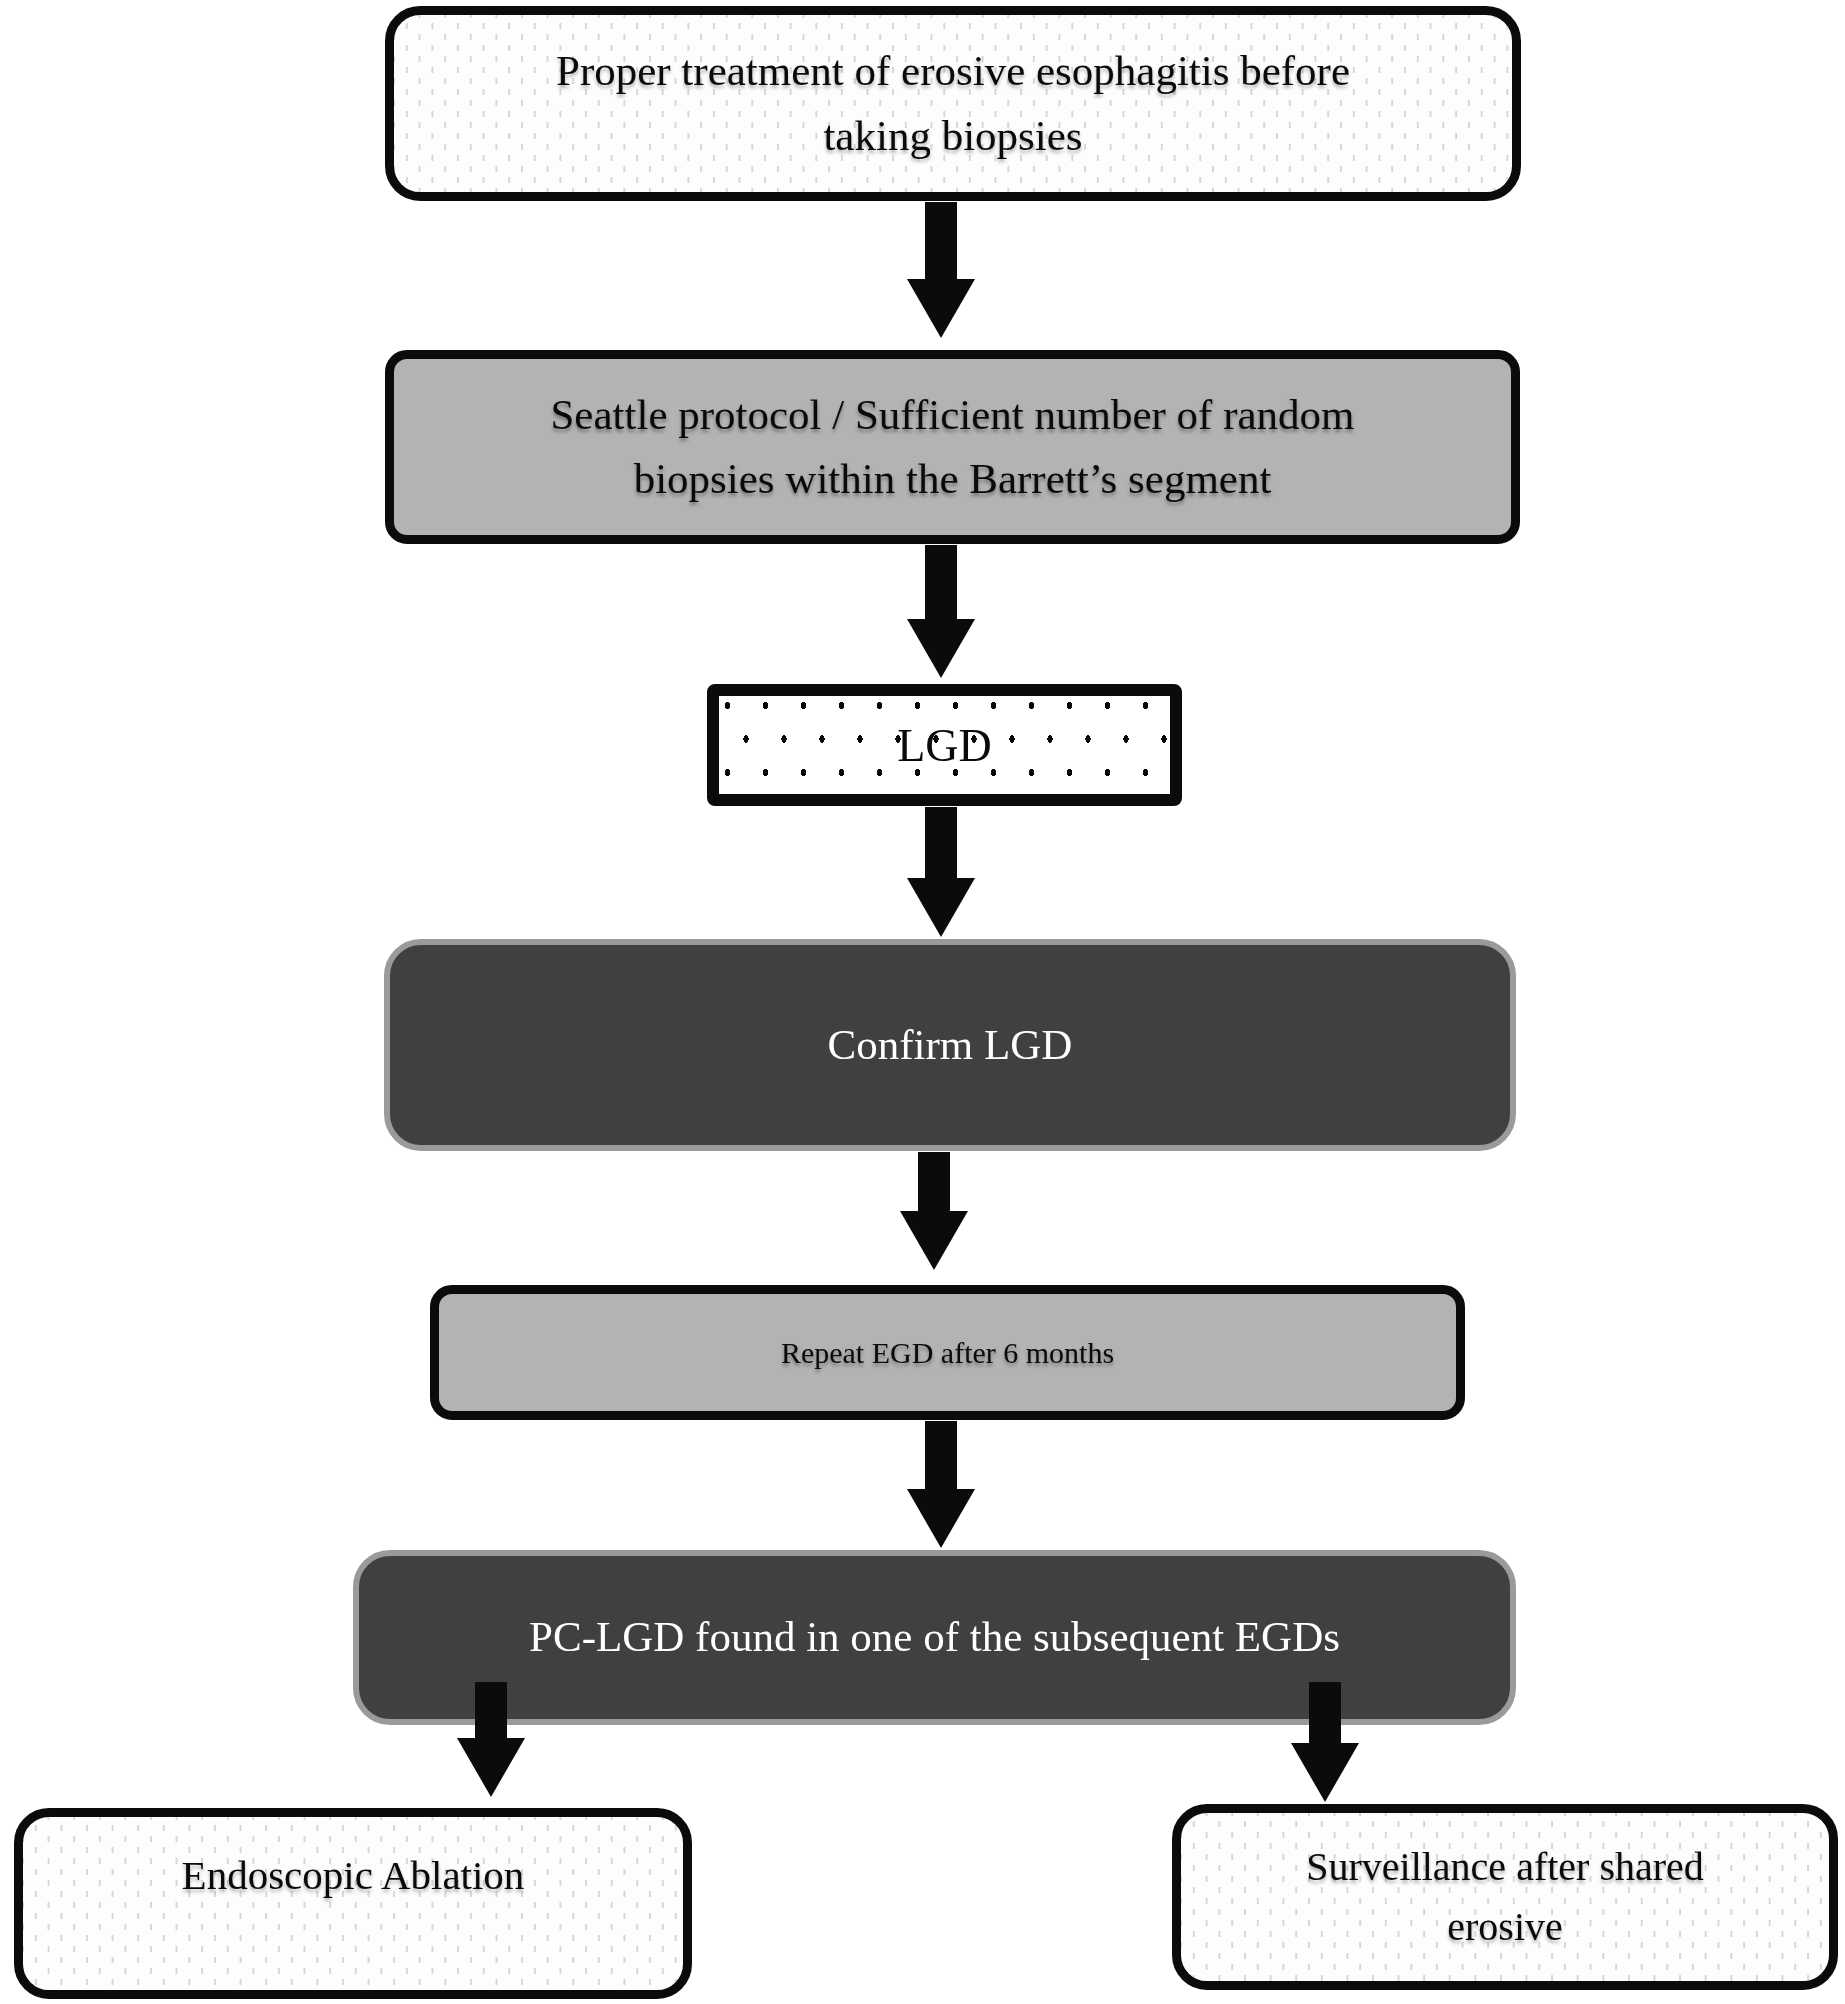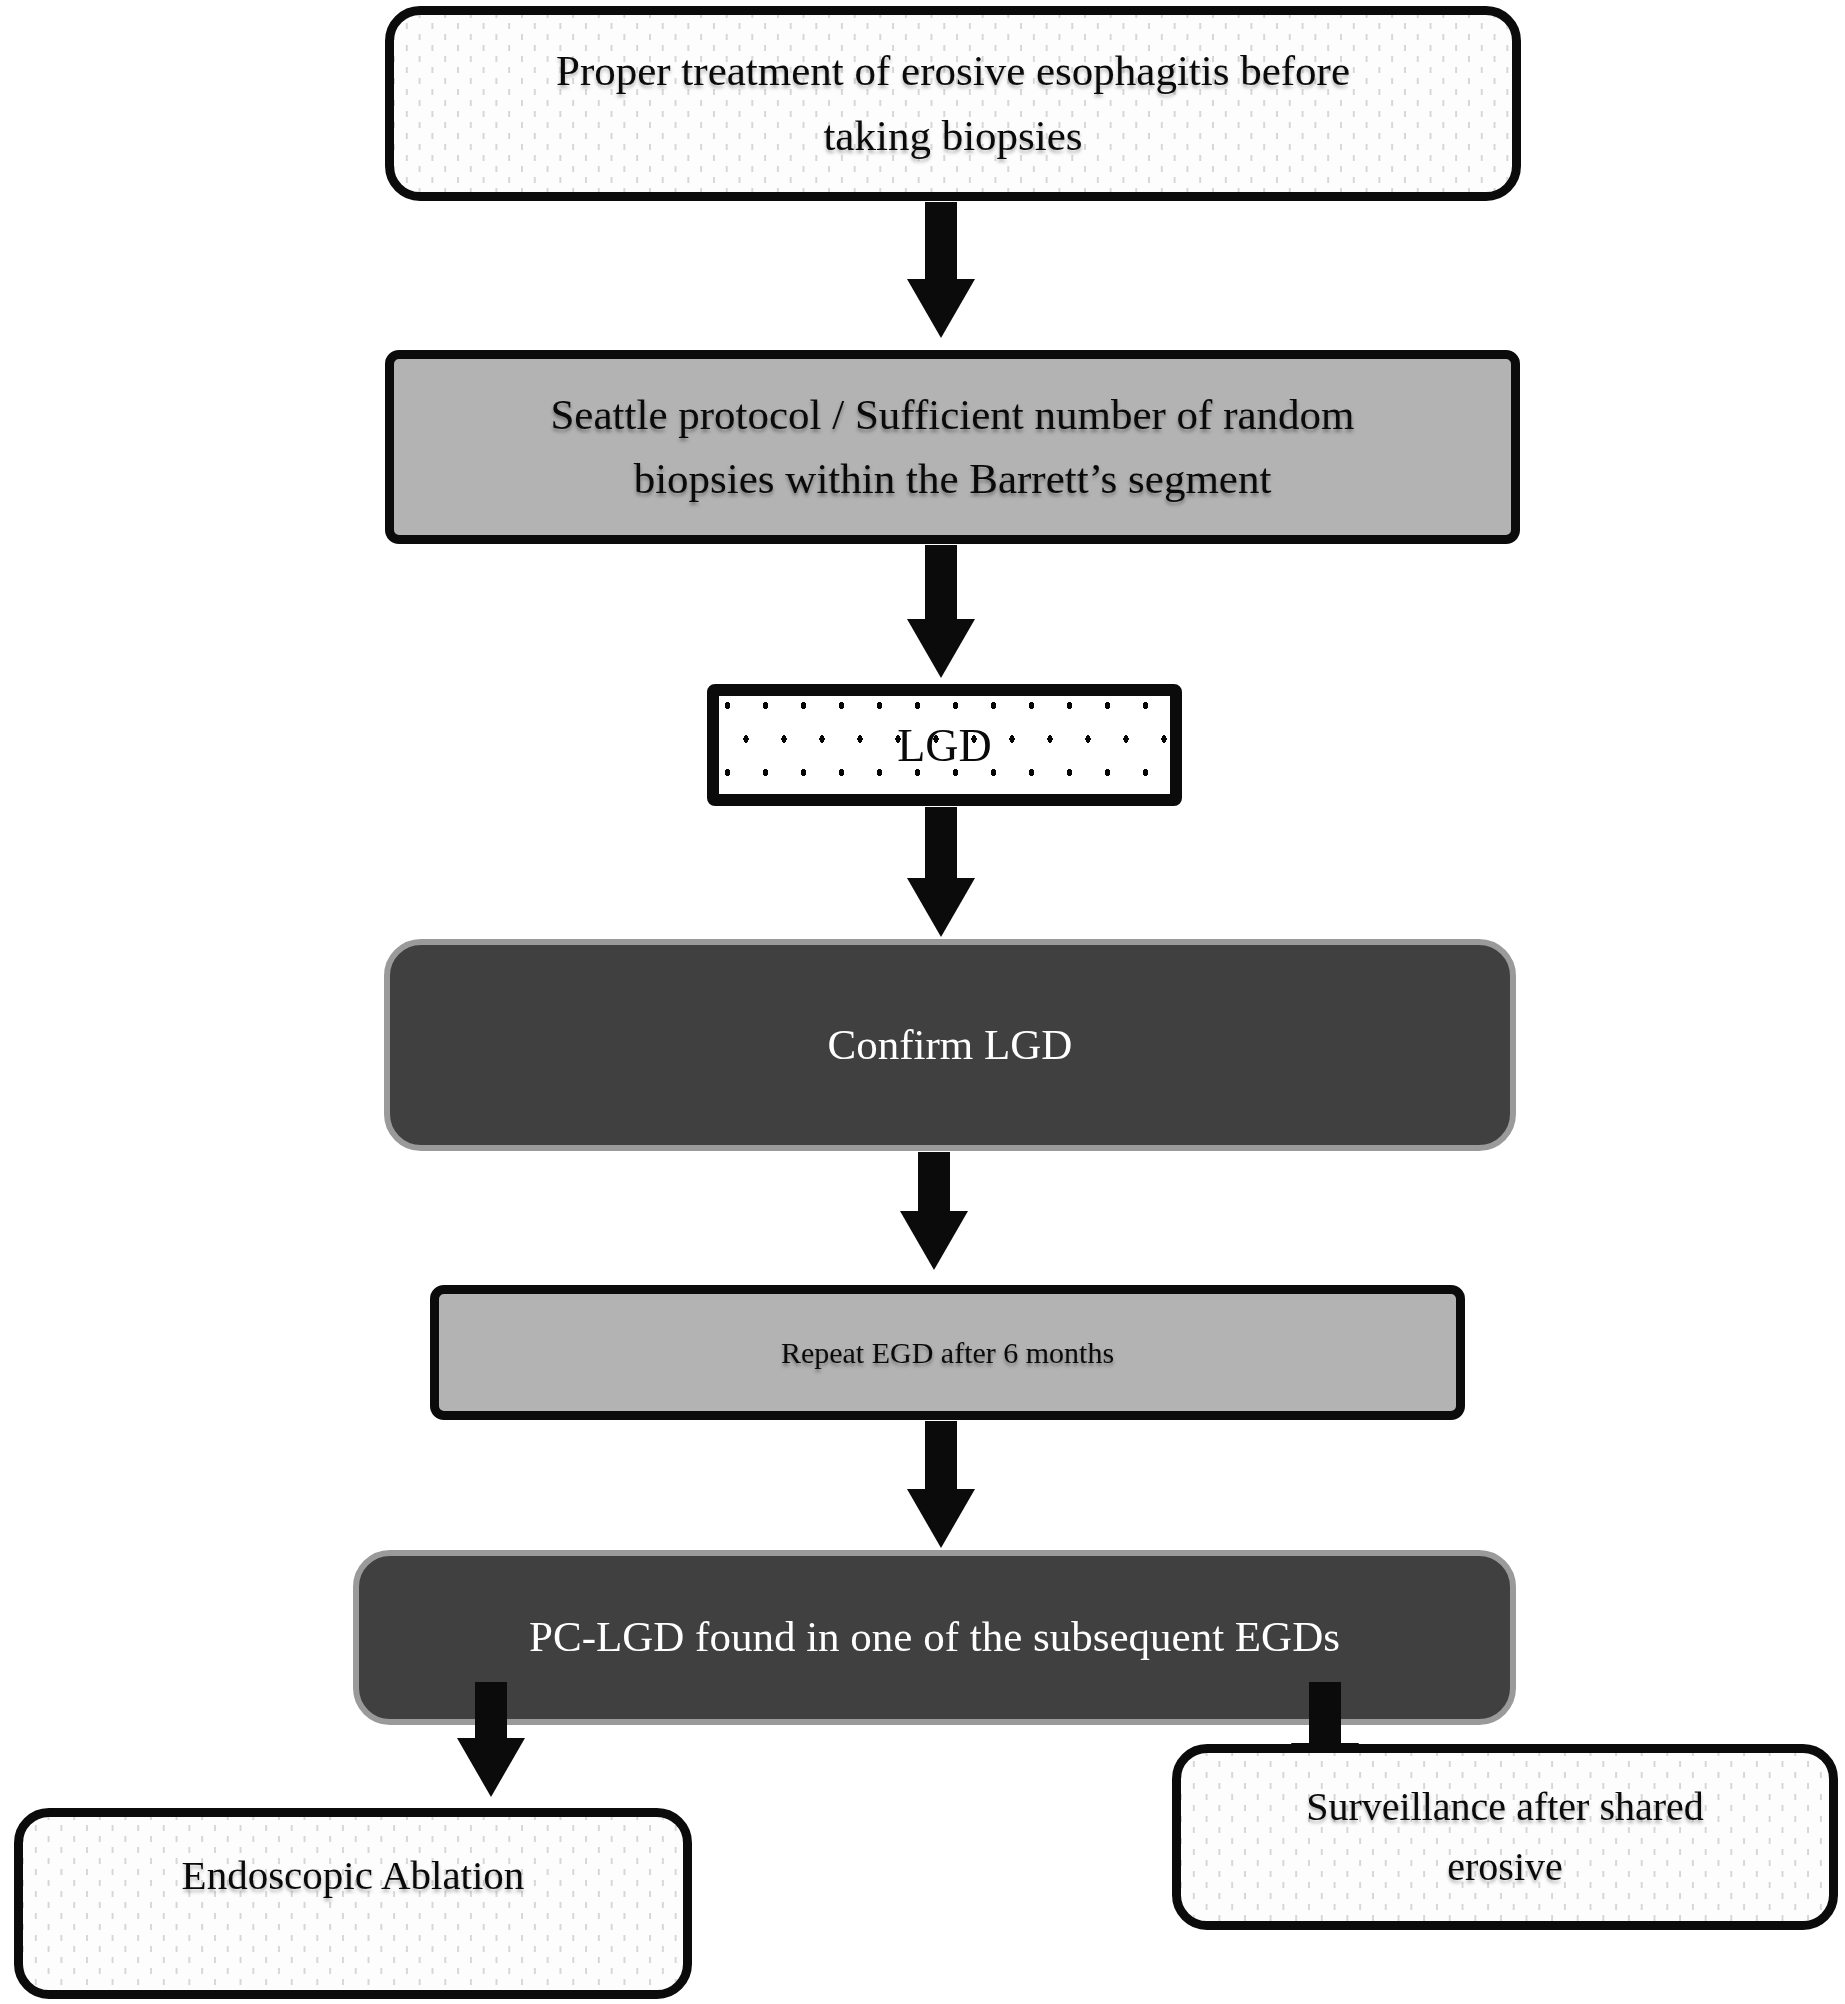--- a/index.html
+++ b/index.html
@@ -51,41 +51,41 @@
       radial-gradient(2.7px 3.7px at 27px 43px, #060606 97%, transparent 100%);
     background-size: 38px 67px, 38px 67px;
     border: 12px solid #0b0b0b;
     border-radius: 8px;
     text-shadow: none;
   }
 
   .gray-box {
     background: #b3b3b3;
     border: 9.7px solid #0b0b0b;
-    border-radius: 14px;
+    border-radius: 22px;
     text-shadow: 0 3px 3.7px rgba(0,0,0,0.35);
   }
 
   .black-box {
     background: #404040;
     border: 6.7px solid #9a9a9a;
     border-radius: 37px;
     color: #ffffff;
   }
 
   
   #box-proper       { left: 385px;  top: 6px;   width: 1136px; height: 195px; font-size: 43px; }
   #box-seattle      { left: 385px;  top: 350px;  width: 1135px; height: 194px; font-size: 43px; }
   #box-lgd          { left: 707px; top: 684px; width: 475px;  height: 122px; font-size: 46px; }
   #box-confirm      { left: 384px;  top: 939px; width: 1132px; height: 212px; font-size: 43px; }
   #box-repeat       { left: 430px;  top: 1285px; width: 1035px; height: 135px; font-size: 30px; }
   #box-pclgd        { left: 353px;  top: 1550px; width: 1163px; height: 175px; font-size: 43px; }
   #box-ablation     { left: 14px;   top: 1808px; width: 678px; height: 191px; font-size: 41px;
                       justify-content: flex-start; padding-top: 28px; }
-  #box-surveillance { left: 1172px; top: 1744px; width: 666px; height: 186px; font-size: 40px; }
+  #box-surveillance { left: 1172px; top: 1804px; width: 666px; height: 186px; font-size: 40px; }
 
   
   .arrow {
     position: absolute;
     display: flex;
     flex-direction: column;
     align-items: center;
     width: 68px;
   }
   .arrow .stem {

